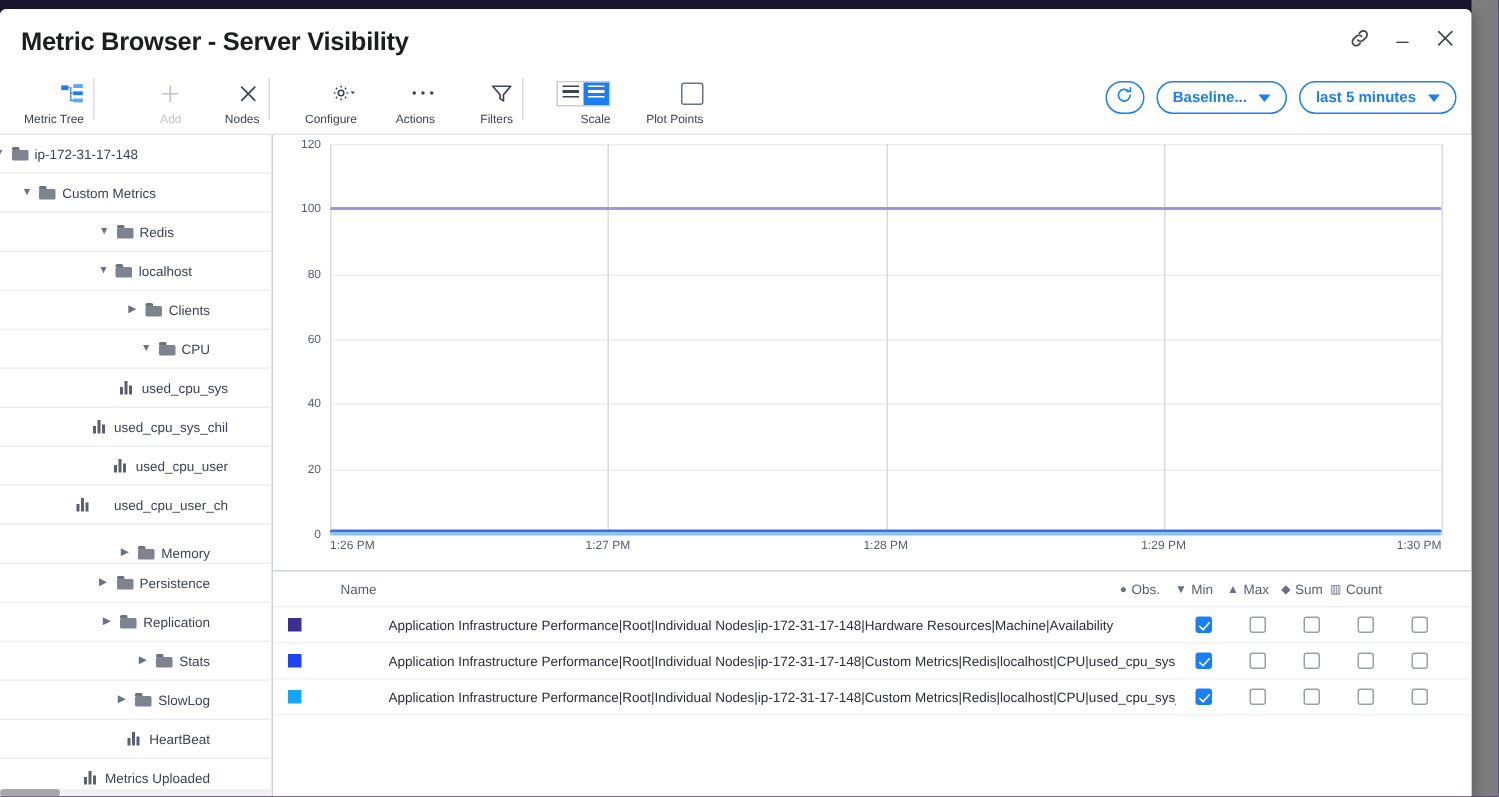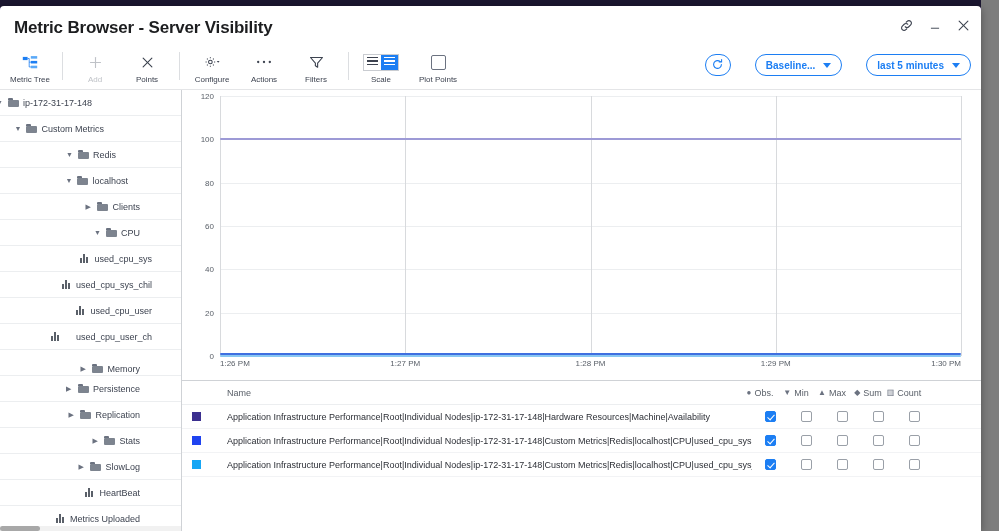--- a/index.html
+++ b/index.html
@@ -58,21 +58,21 @@
     height: 40px;
     border-bottom: 1px solid #e4e5e7;
     display: flex; align-items: flex-start;
     padding-left: 4px;
   }
   .tb-sep {
     width: 1px; height: 28px; background: #dcdee1; margin: 2px 6px 0 6px;
   }
   .tb-item {
     width: 52px;
-    display: flex; flex-direction: column; align-items: center;
+    display: flex; flex-direction: column; align-items: flex-end;
     padding-top: 2px; cursor: pointer; user-select: none;
   }
   .tb-item .glyph {
     height: 20px; display: flex; align-items: center; justify-content: center;
     color: #3d4350;
   }
   .tb-item .lbl {
     margin-top: 3px; font-size: 8px; color: #3d4350; white-space: nowrap;
   }
   .tb-item.disabled .glyph, .tb-item.disabled .lbl { color: #bfc2c7; }
@@ -84,21 +84,21 @@
   .scale-toggle .half.a { background: #ffffff; }
   .scale-toggle .half.b { background: #1c7ef3; }
   .scale-lines { width: 11px; }
   .scale-lines i { display: block; height: 1.5px; background: #3d4350; margin-bottom: 2px; }
   .scale-lines.white i { background: #ffffff; }
 
   .plotbox { width: 15px; height: 15px; border: 1.5px solid #6b7280; border-radius: 2px; }
 
   .tb-right {
     position: absolute; right: 10px; top: 4px;
-    display: flex; align-items: center; gap: 24px;
+    display: flex; align-items: center; gap: 8px;
   }
   .pill {
     height: 22px; border: 1px solid #1c7ef3; border-radius: 11px;
     color: #1c7ef3; font-size: 10px; font-weight: bold;
     display: flex; align-items: center; gap: 8px;
     padding: 0 10px; cursor: pointer; background: #fff;
   }
   .pill.icononly { width: 26px; padding: 0; justify-content: center; }
   .caret { width: 0; height: 0; border-left: 4px solid transparent;
     border-right: 4px solid transparent; border-top: 5px solid #1c7ef3; }
@@ -173,21 +173,21 @@
     border-bottom: 1px solid #eceef0; font-size: 9px; color: #5a6069;
   }
   .t-name { width: 560px; padding-left: 45px; }
   .t-col { width: 36px; display: flex; align-items: center; justify-content: center; gap: 3px; }
   .t-col .g { font-size: 8px; color: #6b7280; line-height: 1; }
   .t-row {
     height: 24px; display: flex; align-items: center;
     border-bottom: 1px solid #f2f3f5; font-size: 9px; color: #2c2f36;
   }
   .swatch { width: 9px; height: 9px; margin-left: 10px; margin-right: 26px; flex: none; }
-  .rowname { width: 525px; white-space: nowrap; overflow: hidden; }
+  .rowname { width: 525px; white-space: nowrap; overflow: hidden; margin-left: 32px; }
   .cb { width: 11px; height: 11px; border: 1px solid #9aa0a8; border-radius: 2px; background: #fff; }
   .cb.on { background: #1c7ef3; border-color: #1c7ef3; position: relative; }
   .cb.on:after {
     content: ""; position: absolute; left: 3px; top: 0.5px;
     width: 3px; height: 6px; border: solid #fff; border-width: 0 1.6px 1.6px 0;
     transform: rotate(42deg);
   }
 </style>
 </head>
 <body>
@@ -248,21 +248,21 @@
         <span class="lbl">Add</span>
       </div>
 
       <div class="tb-item">
         <span class="glyph">
           <svg width="15" height="15" viewBox="0 0 24 24" stroke="#3d4350" stroke-width="1.8" stroke-linecap="round">
             <line x1="5" y1="5" x2="19" y2="19"></line>
               <line x1="19" y1="5" x2="5" y2="19"></line>
           </svg>
         </span>
-        <span class="lbl">Points</span>
+        <span class="lbl">Nodes</span>
       </div>
 
       <div class="tb-sep"></div>
 
       <div class="tb-item">
         <span class="glyph">
           <svg width="17" height="14" viewBox="0 0 24 18">
             <g fill="none" stroke="#3d4350" stroke-width="1.5">
               <circle cx="9" cy="9" r="2.6"></circle>
               <path d="M9 2.2v1.6M9 14.2v1.6M2.2 9h1.6M14.2 9h1.6M4.2 4.2l1.1 1.1M12.7 12.7l1.1 1.1M13.8 4.2l-1.1 1.1M5.3 12.7l-1.1 1.1"></path>

